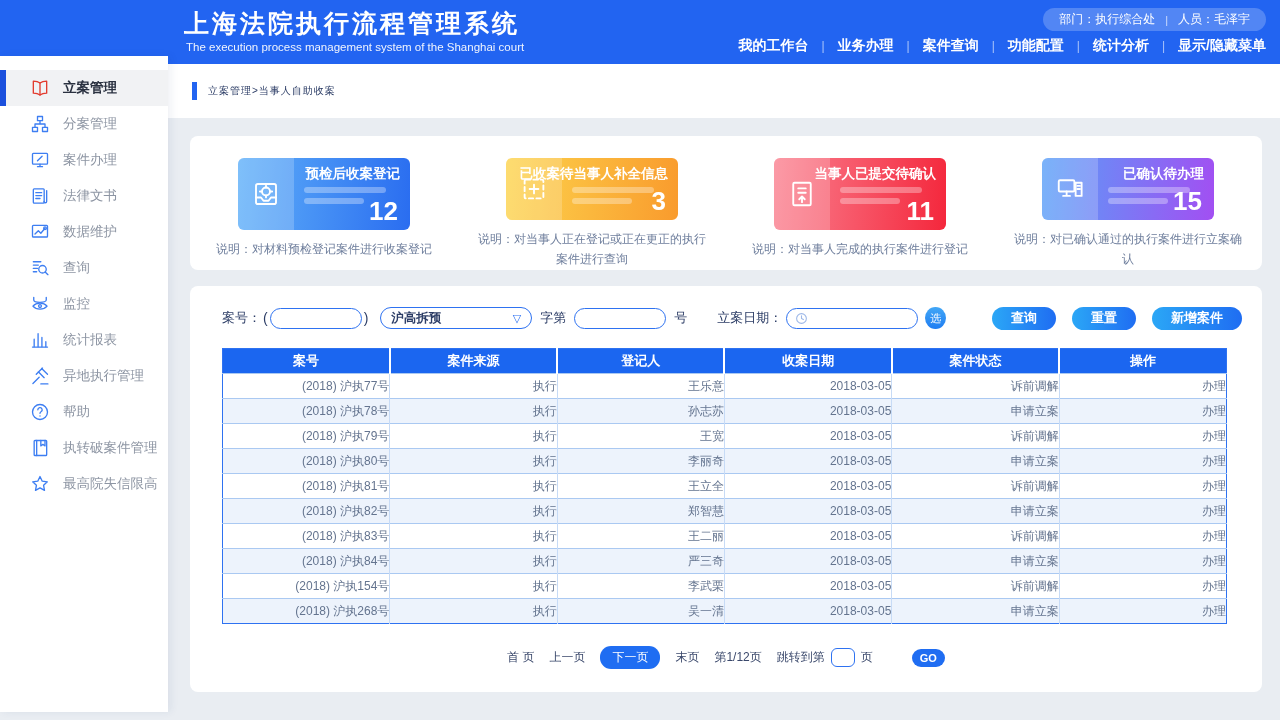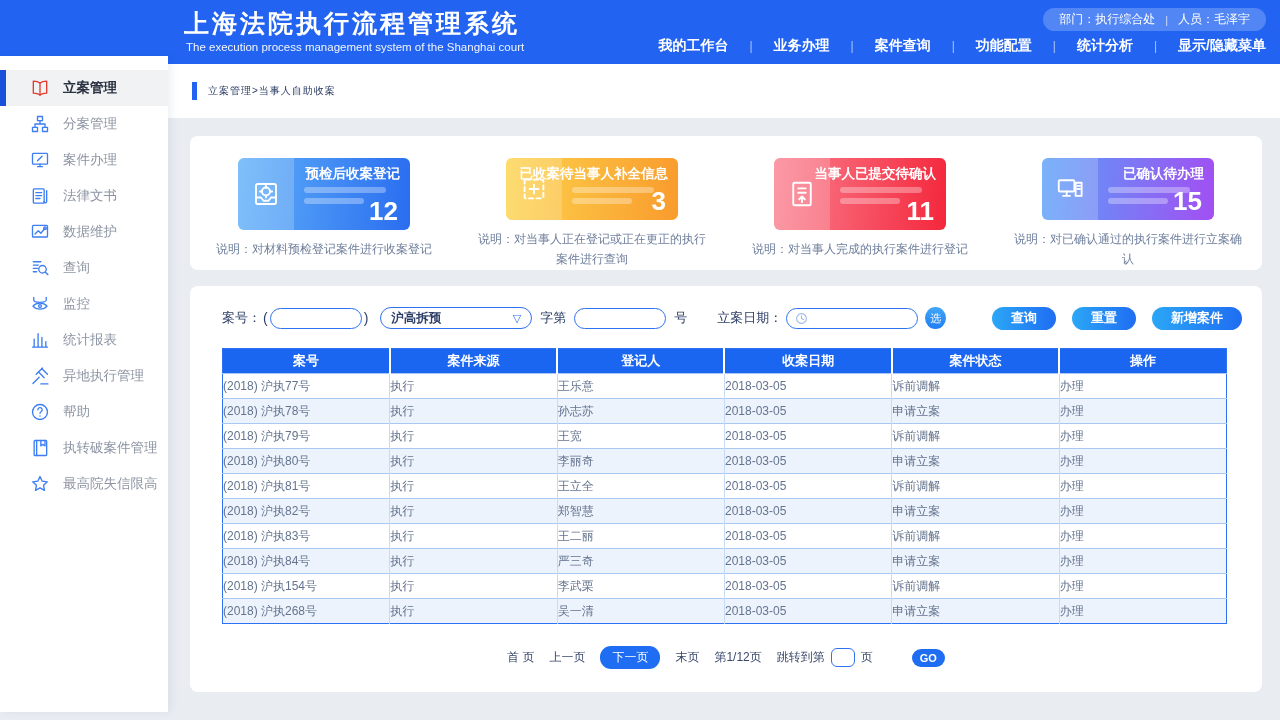--- a/index.html
+++ b/index.html
@@ -8,21 +8,21 @@
   svg { display:block; }
 
   
   .app-header { position:absolute; left:0; top:0; width:1280px; height:64px; background:#2264f1; z-index:1; }
   .logo-box { position:absolute; left:0; top:0; width:137px; height:64px; background:#fff; display:flex; align-items:center; justify-content:center; }
   .logo-box svg { width:48px; height:48px; color:#2057e8; }
   .app-title { position:absolute; left:184px; top:7px; color:#fff; font-size:25px; font-weight:bold; letter-spacing:3px; }
   .app-subtitle { position:absolute; left:186px; top:41px; color:rgba(255,255,255,.93); font-size:11.5px; }
   .dept-pill { position:absolute; right:14px; top:8px; background:rgba(255,255,255,.22); border-radius:12px; height:23px; display:flex; align-items:center; gap:10px; padding:0 16px; color:#fff; font-size:12px; }
   .dept-sep { opacity:.7; font-size:11px; }
-  .top-nav { position:absolute; right:14px; top:37px; display:flex; align-items:center; gap:21px; color:#fff; font-size:14px; font-weight:bold; }
+  .top-nav { position:absolute; right:14px; top:37px; display:flex; align-items:center; gap:13px; color:#fff; font-size:14px; font-weight:bold; }
   .nav-sep { opacity:.6; font-weight:normal; font-size:12px; }
   .nav-item { cursor:pointer; white-space:nowrap; }
 
   
   .sidebar { position:absolute; left:0; top:56px; width:168px; height:656px; background:#fff; box-shadow:3px 0 8px rgba(25,55,110,.07); z-index:2; padding-top:14px; }
   .side-item { position:relative; height:36px; display:flex; align-items:center; gap:13px; padding-left:30px; color:#8d95a3; font-size:13.5px; cursor:pointer; white-space:nowrap; }
   .side-icon { width:20px; height:20px; color:#3d7ef2; flex:0 0 auto; }
   .side-icon svg { width:20px; height:20px; }
   .side-item.active { background:#f1f2f4; color:#2a3140; font-weight:bold; }
   .side-item.active::before { content:''; position:absolute; left:0; top:0; width:6px; height:100%; background:#1b50dd; }
@@ -62,21 +62,21 @@
   .action-btns { display:flex; gap:16px; margin-left:46px; }
   .grad-btn { height:23px; padding:0 19px; border-radius:12px; border:none; background:linear-gradient(90deg,#2ba7f6,#1f6df2); color:#fff; font-size:13px; font-weight:bold; display:flex; align-items:center; cursor:pointer; white-space:nowrap; }
   .lbl { white-space:nowrap; }
   .lbl-date { margin-left:30px; }
   .lbl-word { margin:0 0 0 0; }
   .lbl-hao { margin-left:8px; }
 
   .case-table { position:absolute; left:32px; top:62px; width:1005px; border-collapse:collapse; table-layout:fixed; font-size:12px; border:1px solid #2e72f1; }
   .case-table th { background:#1b66f0; color:#fff; height:25px; font-size:13px; font-weight:bold; border-right:2px solid #fff; }
   .case-table th:last-child { border-right:none; }
-  .case-table td { height:25px; text-align:left; color:#64748f; border-right:1px solid #c7dbf6; border-top:1px solid #aac9f2; }
+  .case-table td { height:25px; text-align:right; color:#64748f; border-right:1px solid #c7dbf6; border-top:1px solid #aac9f2; }
   .case-table td:last-child { border-right:none; }
   .case-table tbody tr:nth-child(even) { background:#edf3fc; }
   .action-link { cursor:pointer; color:#64748f; }
 
   .pagination { position:absolute; left:0; right:0; top:360px; display:flex; align-items:center; justify-content:center; gap:15px; font-size:12px; color:#3a486b; }
   .pg-link { cursor:pointer; white-space:nowrap; }
   .pg-pill { background:#1f6df2; color:#fff; border-radius:11px; padding:3px 12px; cursor:pointer; }
   .pg-input { width:24px; height:19px; border:1.3px solid #2e72f1; border-radius:6px; outline:none; text-align:center; font-size:12px; }
   .pg-go { background:#1f6df2; color:#fff; border-radius:10px; padding:3px 8px; font-weight:bold; font-size:11px; cursor:pointer; margin-left:24px; }
   .pg-jump { display:flex; align-items:center; gap:6px; }

